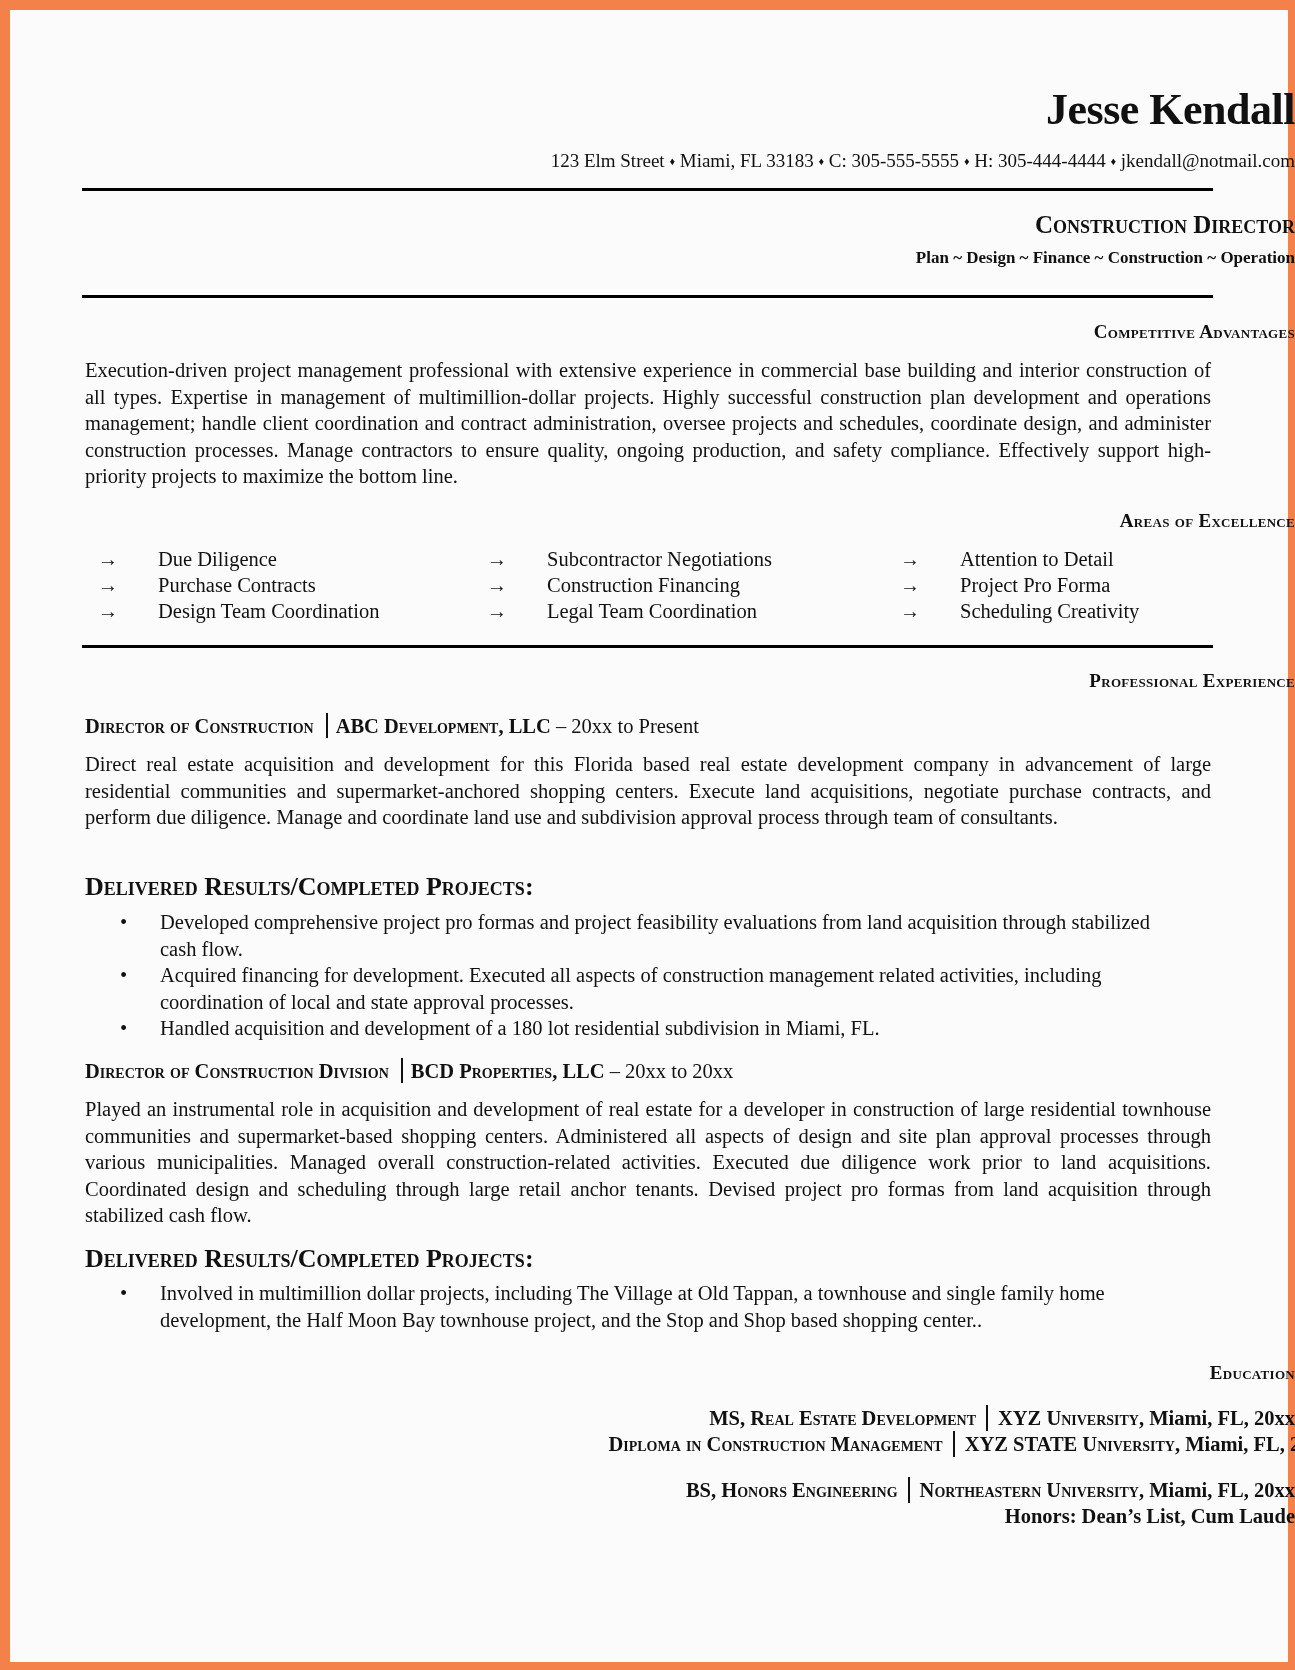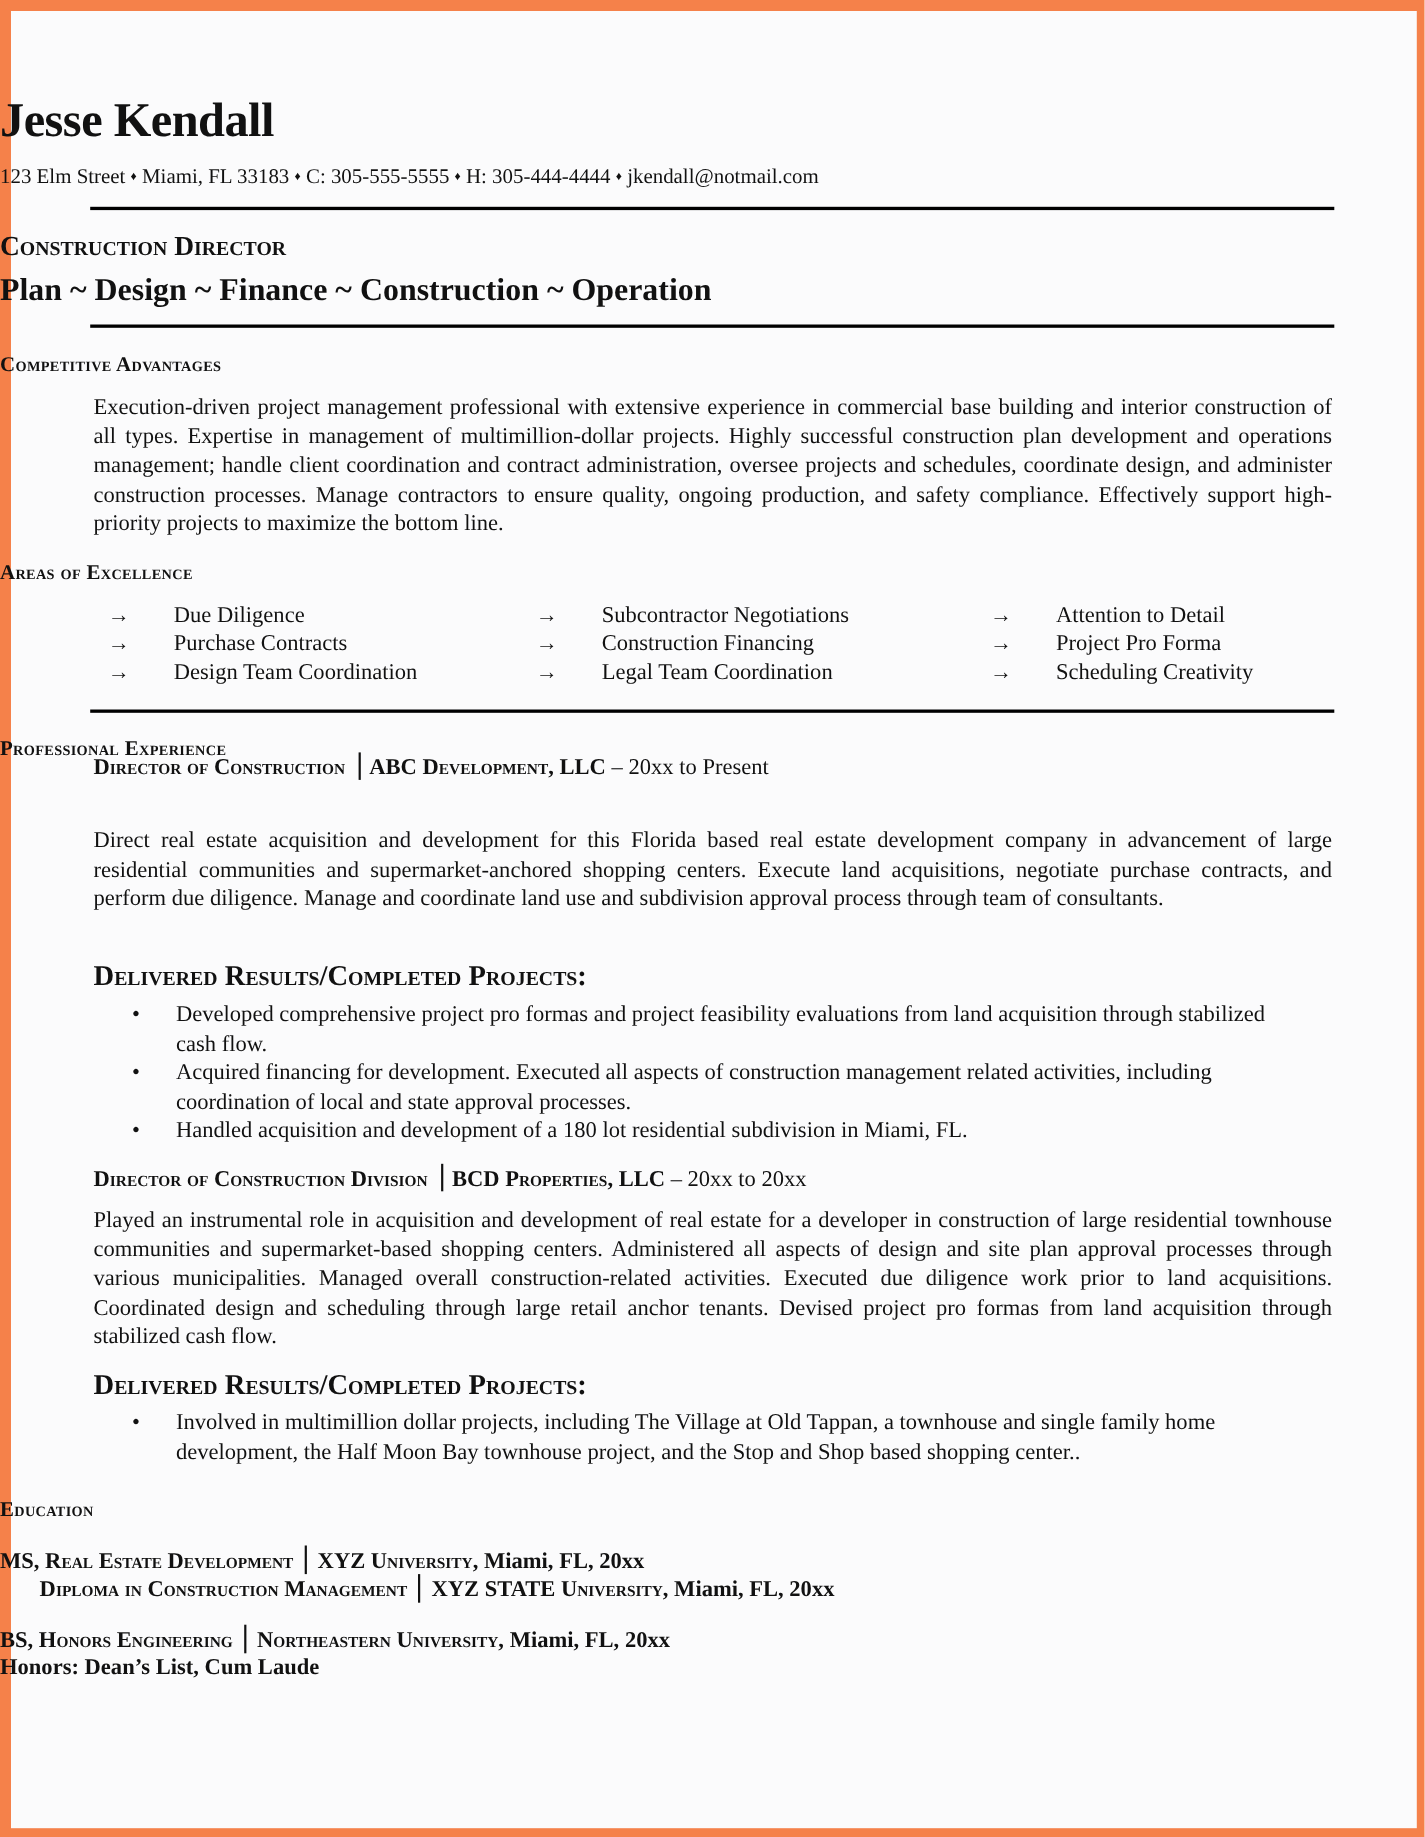--- a/index.html
+++ b/index.html
@@ -11,30 +11,30 @@
       font-family: "Liberation Serif", "DejaVu Serif", serif;
       color: #111;
     }
     .page {
       position: absolute;
       left: 10px; top: 10px;
       width: 1278px; height: 1652px;
       background: #fbfbfc;
     }
     .abs { position: absolute; }
-    .center { left: 0; width: 1295px; text-align: left; }
+    .center { left: 0; width: 1295px; text-align: right; }
     .name {
       top: 84px; font-size: 44px; font-weight: bold; letter-spacing: -0.5px;
     }
     .contact { top: 150px; font-size: 19px; }
     .rule {
       position: absolute; left: 82px; width: 1131px; height: 3px; background: #000;
     }
     .title { top: 211px; font-size: 25px; font-weight: bold; font-variant: small-caps; }
-    .tagline { top: 248px; font-size: 29px; font-weight: bold; }
+    .tagline { top: 248px; font-size: 17px; font-weight: bold; }
     .sec-head { font-size: 19px; font-weight: bold; font-variant: small-caps; letter-spacing: 0.3px; }
     .para {
       left: 85px; width: 1126px;
       font-size: 20.5px; line-height: 26.5px; text-align: justify;
     }
     .aoe-col { font-size: 20.5px; line-height: 26px; }
     .aoe-row { display: flex; align-items: baseline; height: 26px; }
     .arrow { width: 60px; display: inline-block; font-size: 20px; }
     .job-head { left: 85px; font-size: 20.5px; font-weight: bold; font-variant: small-caps; }
     .job-head .plain { font-weight: normal; font-variant: normal; }
@@ -124,21 +124,21 @@
   <div class="aoe-row">
       <span class="arrow">→</span>
       <span>Scheduling Creativity</span>
     </div>
 </div>
 
 <div class="rule" style="top:645px;"></div>
 
 <div class="abs center sec-head" style="top:670px;">Professional Experience</div>
 
-<div class="abs job-head" style="top:684px;">
+<div class="abs job-head" style="top:713px;">
   <span>Director of Construction</span><span class="bar"></span><span>ABC Development, LLC</span>
   <span class="plain">– 20xx to Present</span>
 </div>
 <div class="abs para" style="top:751px;">Direct real estate acquisition and development for this Florida based real estate development company in advancement of large residential communities and supermarket-anchored shopping centers. Execute land acquisitions, negotiate purchase contracts, and perform due diligence. Manage and coordinate land use and subdivision approval process through team of consultants.</div>
 
 <div class="abs sub-head" style="top:872px;">Delivered Results/Completed Projects:</div>
 <div class="abs bullets" style="top:909px;">
   <div class="bullet-item">
       <span class="bullet-dot">•</span>
       <span class="bullet-text">Developed comprehensive project pro formas and project feasibility evaluations from land acquisition through stabilized cash flow.</span>

